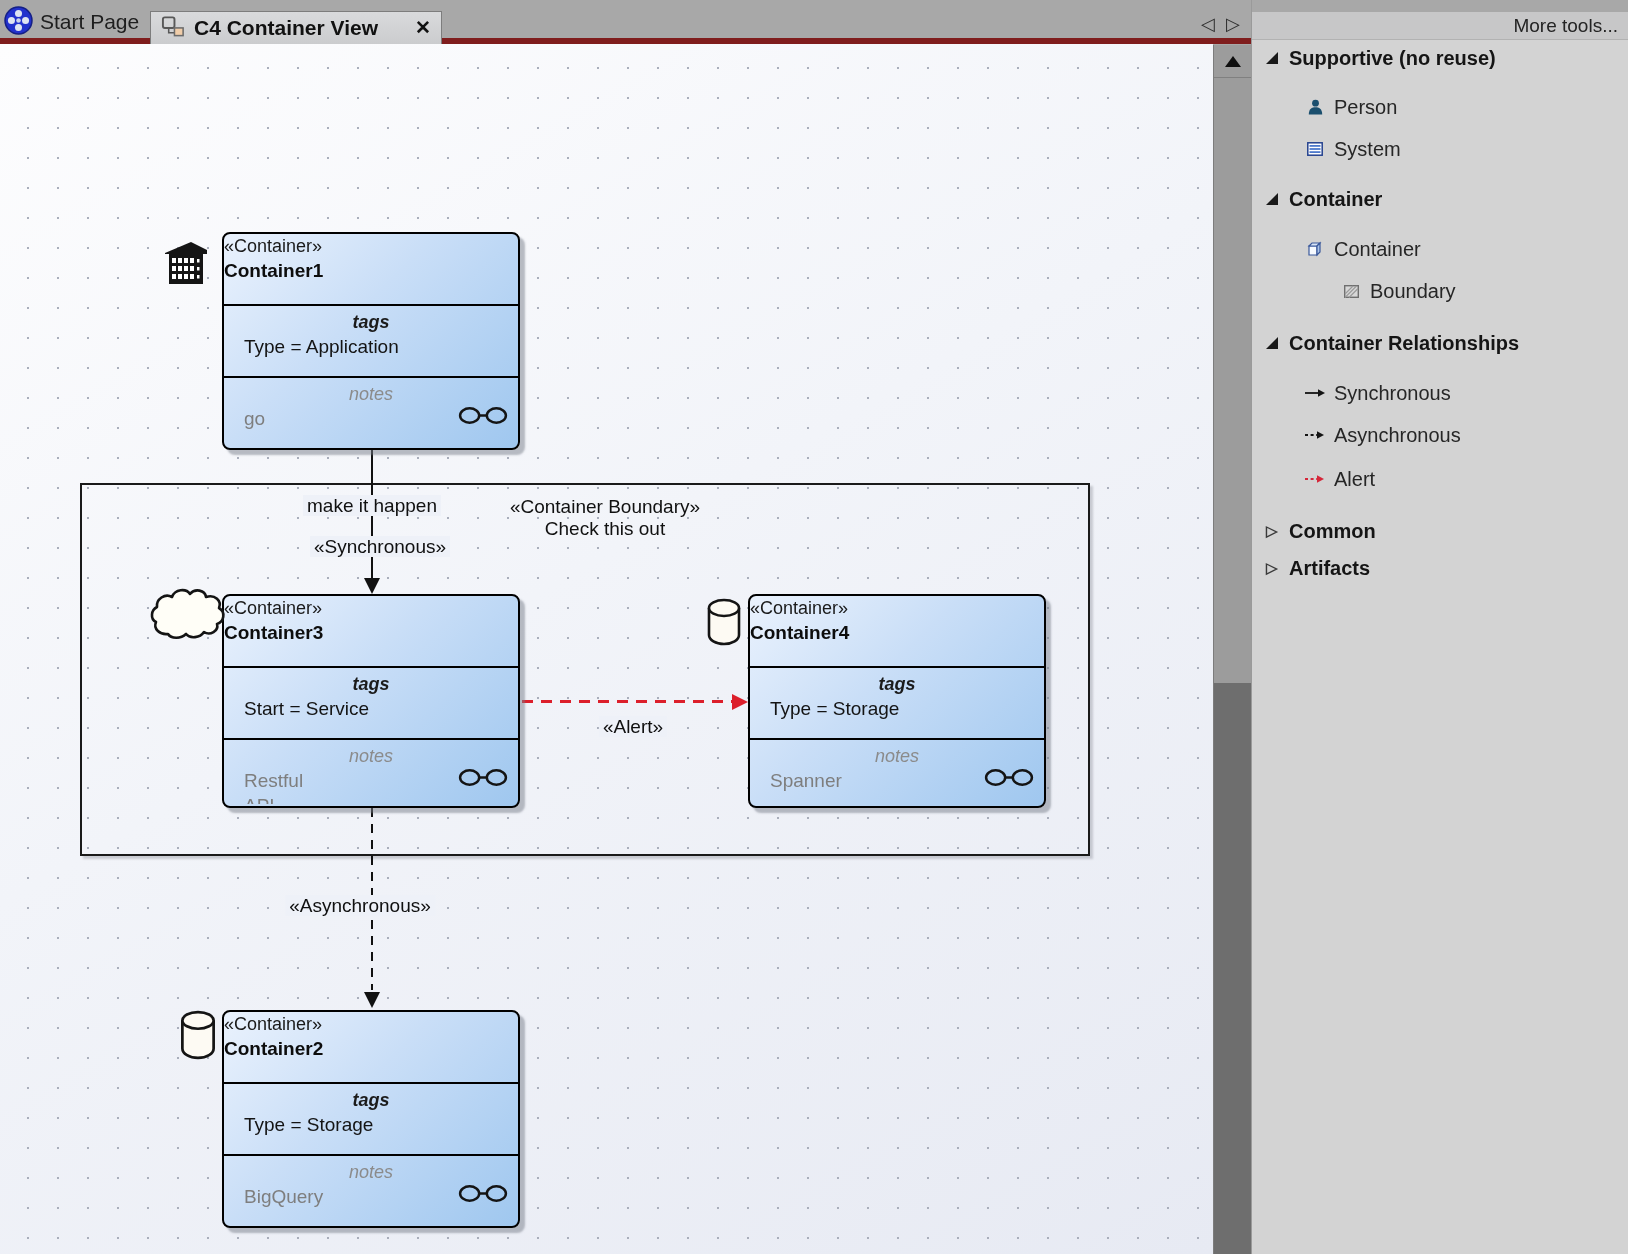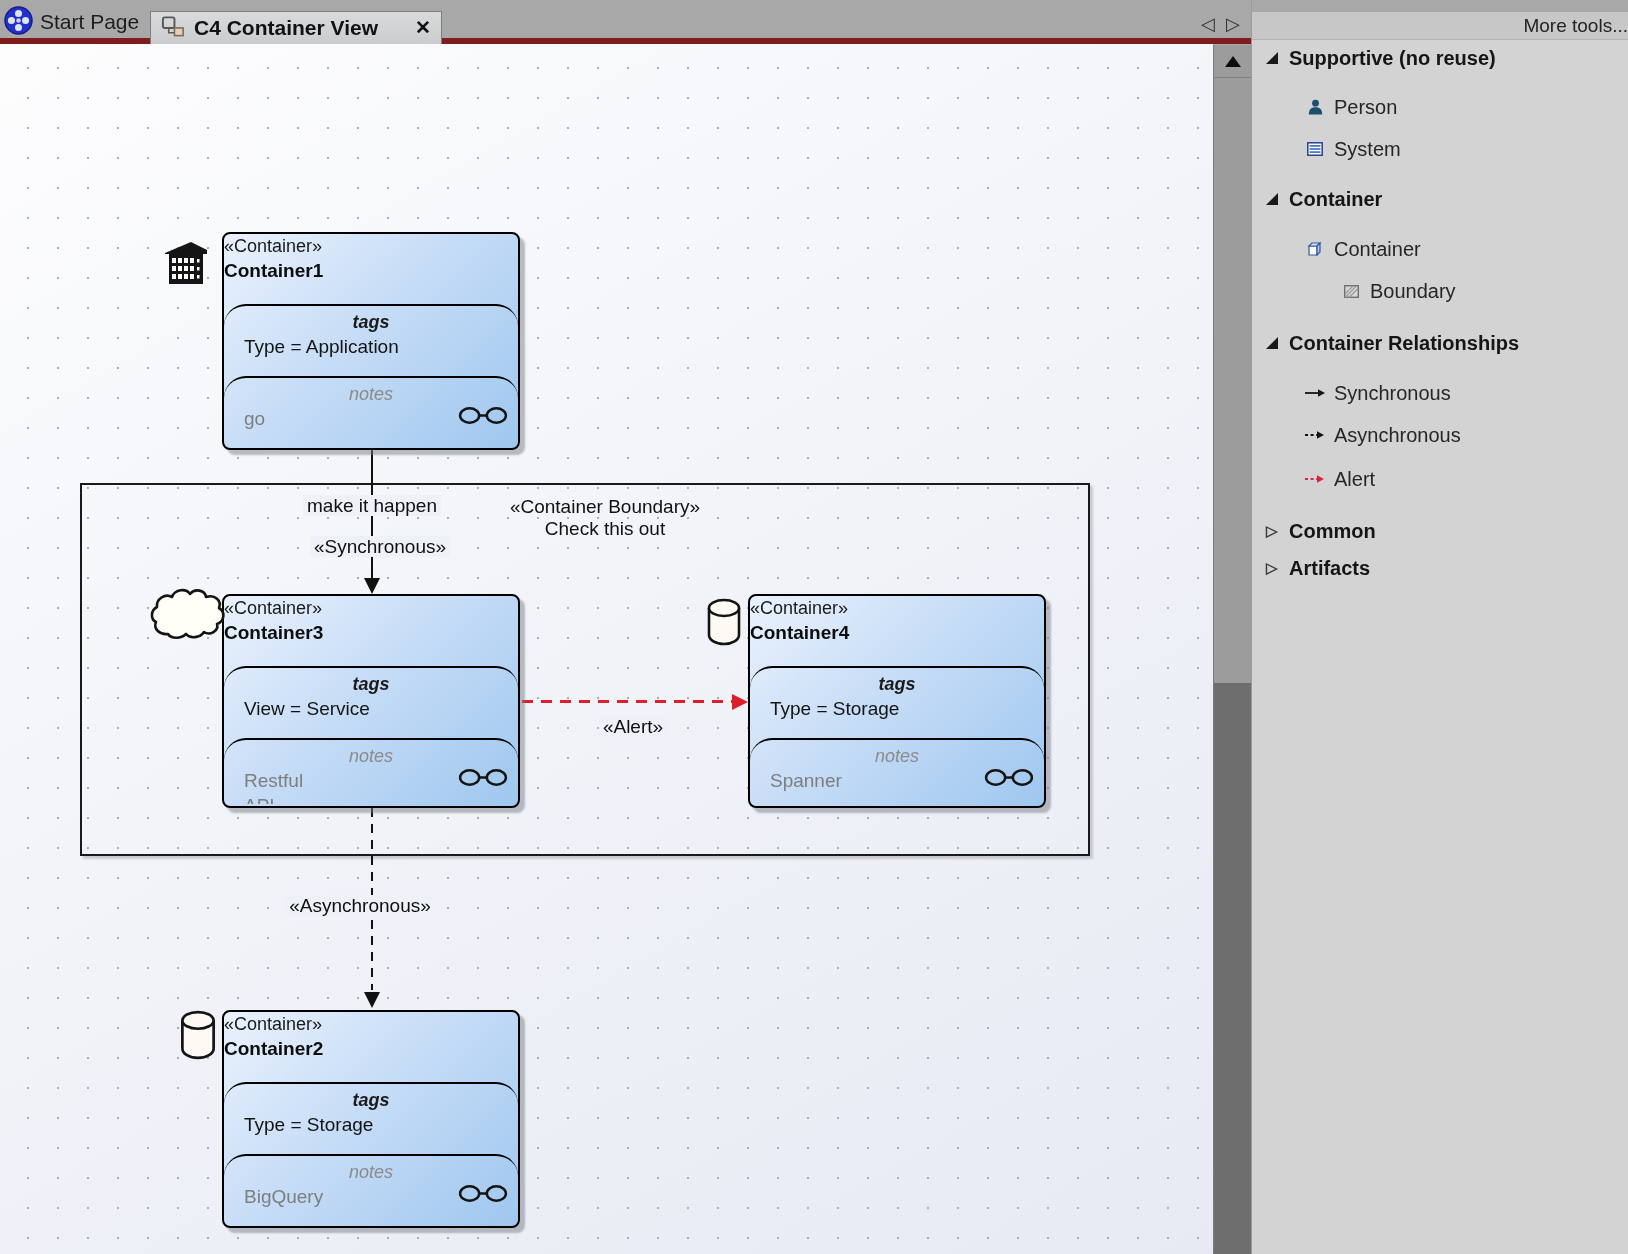--- a/index.html
+++ b/index.html
@@ -29,21 +29,21 @@
      border:2px solid #1a1a1a;box-shadow:3px 3px 2px rgba(125,130,140,.35);}
   .boundary-lbl{position:absolute;left:455px;top:452px;width:300px;text-align:center;
      font-size:19px;line-height:22px;color:#111;}
 
   .ebox{position:absolute;width:298px;border:2px solid #000;border-radius:8px;overflow:hidden;
      background:linear-gradient(135deg,#eaf2fd 0%,#c9def7 42%,#9fc7ef 100%);
      box-shadow:5px 5px 2px rgba(120,126,138,.5);}
   .ebox .hdr{height:70px;}
   .ebox .stereo{font-size:18px;color:#1a1a1a;line-height:24px;}
   .ebox .ename{font-size:19px;font-weight:bold;color:#0d0d0d;line-height:26px;}
-  .ebox .comp{border-top:2px solid #000;position:relative;overflow:hidden;border-radius:22px;}
+  .ebox .comp{border-top:2px solid #000;position:relative;overflow:hidden;}
   .ebox .tags{height:72px;}
   .ebox .clabel{text-align:center;font-style:italic;font-size:18px;line-height:24px;padding-top:4px;color:#1b1b1b;font-weight:600;}
   .ebox .nlabel{color:#8b8b8b;font-weight:400;}
   .ebox .cval{font-size:19px;color:#141414;line-height:25px;padding-left:20px;}
   .ebox .nval{color:#7e7e7e;white-space:pre-line;}
   .glasses{position:absolute;right:10px;top:27px;}
 
   .sideicon{position:absolute;}
 
   .edge-label{position:absolute;transform:translateX(-50%);font-size:19px;color:#101010;
@@ -57,21 +57,21 @@
   
   .vscroll{position:absolute;left:1213px;top:45px;width:38px;height:1209px;background:#6e6e6e;border-left:1px solid #7c7c7c;}
   .vs-btn{height:33px;background:#9c9c9c;border-bottom:1px solid #808080;display:flex;justify-content:center;align-items:center;}
   .vs-up{width:0;height:0;border-left:8px solid transparent;border-right:8px solid transparent;border-bottom:11px solid #0e0e0e;}
   .vs-thumb{height:605px;background:#9c9c9c;}
 
   
   .toolbox{position:absolute;left:1251px;top:0;width:377px;height:1254px;background:#d3d3d3;border-left:1px solid #9a9a9a;}
   .tb-topstrip{height:12px;background:#a8a8a8;}
   .tb-moretools{height:28px;background:#c7c7c8;border-bottom:1px solid #b2b2b2;
-     text-align:right;font-size:19px;line-height:27px;color:#242424;}
+     text-align:right;font-size:19px;line-height:27px;color:#242424;padding-right:10px;}
   .tb-header{position:absolute;left:0;width:100%;height:26px;display:flex;align-items:center;padding-left:14px;
      font-size:20px;font-weight:bold;color:#151515;}
   .tri-exp{width:12px;height:12px;background:#191919;clip-path:polygon(100% 0,100% 100%,0 100%);margin-right:11px;flex:0 0 auto;}
   .tri-col{font-size:15px;color:#3a3a3a;width:12px;margin-right:11px;flex:0 0 auto;}
   .tb-item{position:absolute;left:0;width:100%;height:26px;display:flex;align-items:center;padding-left:50px;
      font-size:20px;color:#262626;font-weight:400;}
   .tb-ico{width:26px;margin-right:6px;display:flex;justify-content:center;flex:0 0 auto;}
 </style>
 </head>
 <body>
@@ -152,21 +152,21 @@
       </div>
     </div>
 
     <div class="ebox" style="left:222px;top:550px;height:214px;">
       <div class="hdr">
         <div class="stereo">«Container»</div>
         <div class="ename">Container3</div>
       </div>
       <div class="comp tags">
         <div class="clabel">tags</div>
-        <div class="cval">View = Service</div>
+        <div class="cval">Start = Service</div>
       </div>
       <div class="comp" style="height:66px;">
         <div class="clabel nlabel">notes</div>
         <div class="cval nval">Restful
 API</div>
         <span class="glasses">
           <svg width="50" height="21" viewBox="0 0 52 22">
             <ellipse cx="12" cy="11" rx="10" ry="7.5" fill="none" stroke="#141414" stroke-width="2.6"></ellipse>
             <ellipse cx="40" cy="11" rx="10" ry="7.5" fill="none" stroke="#141414" stroke-width="2.6"></ellipse>
             <line x1="22" y1="11" x2="30" y2="11" stroke="#141414" stroke-width="2.6"></line>

